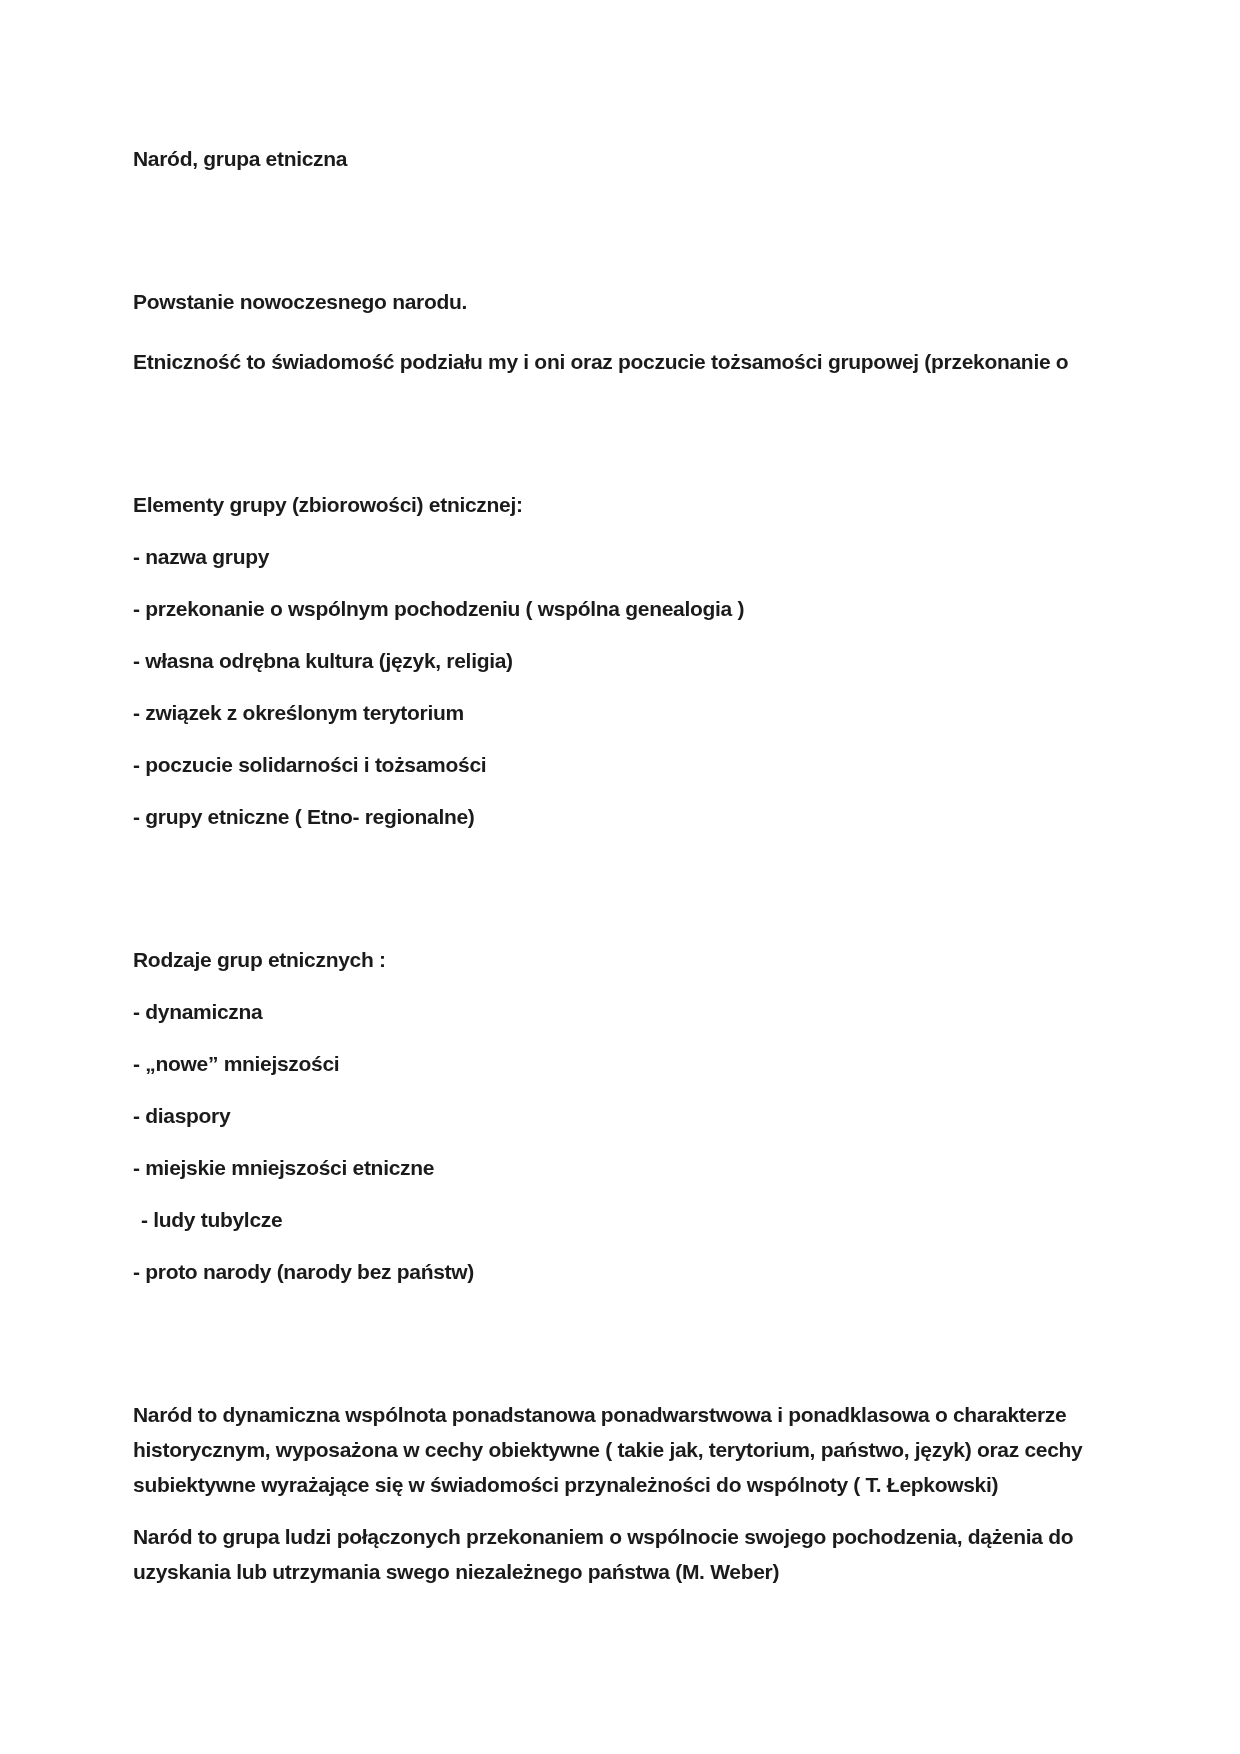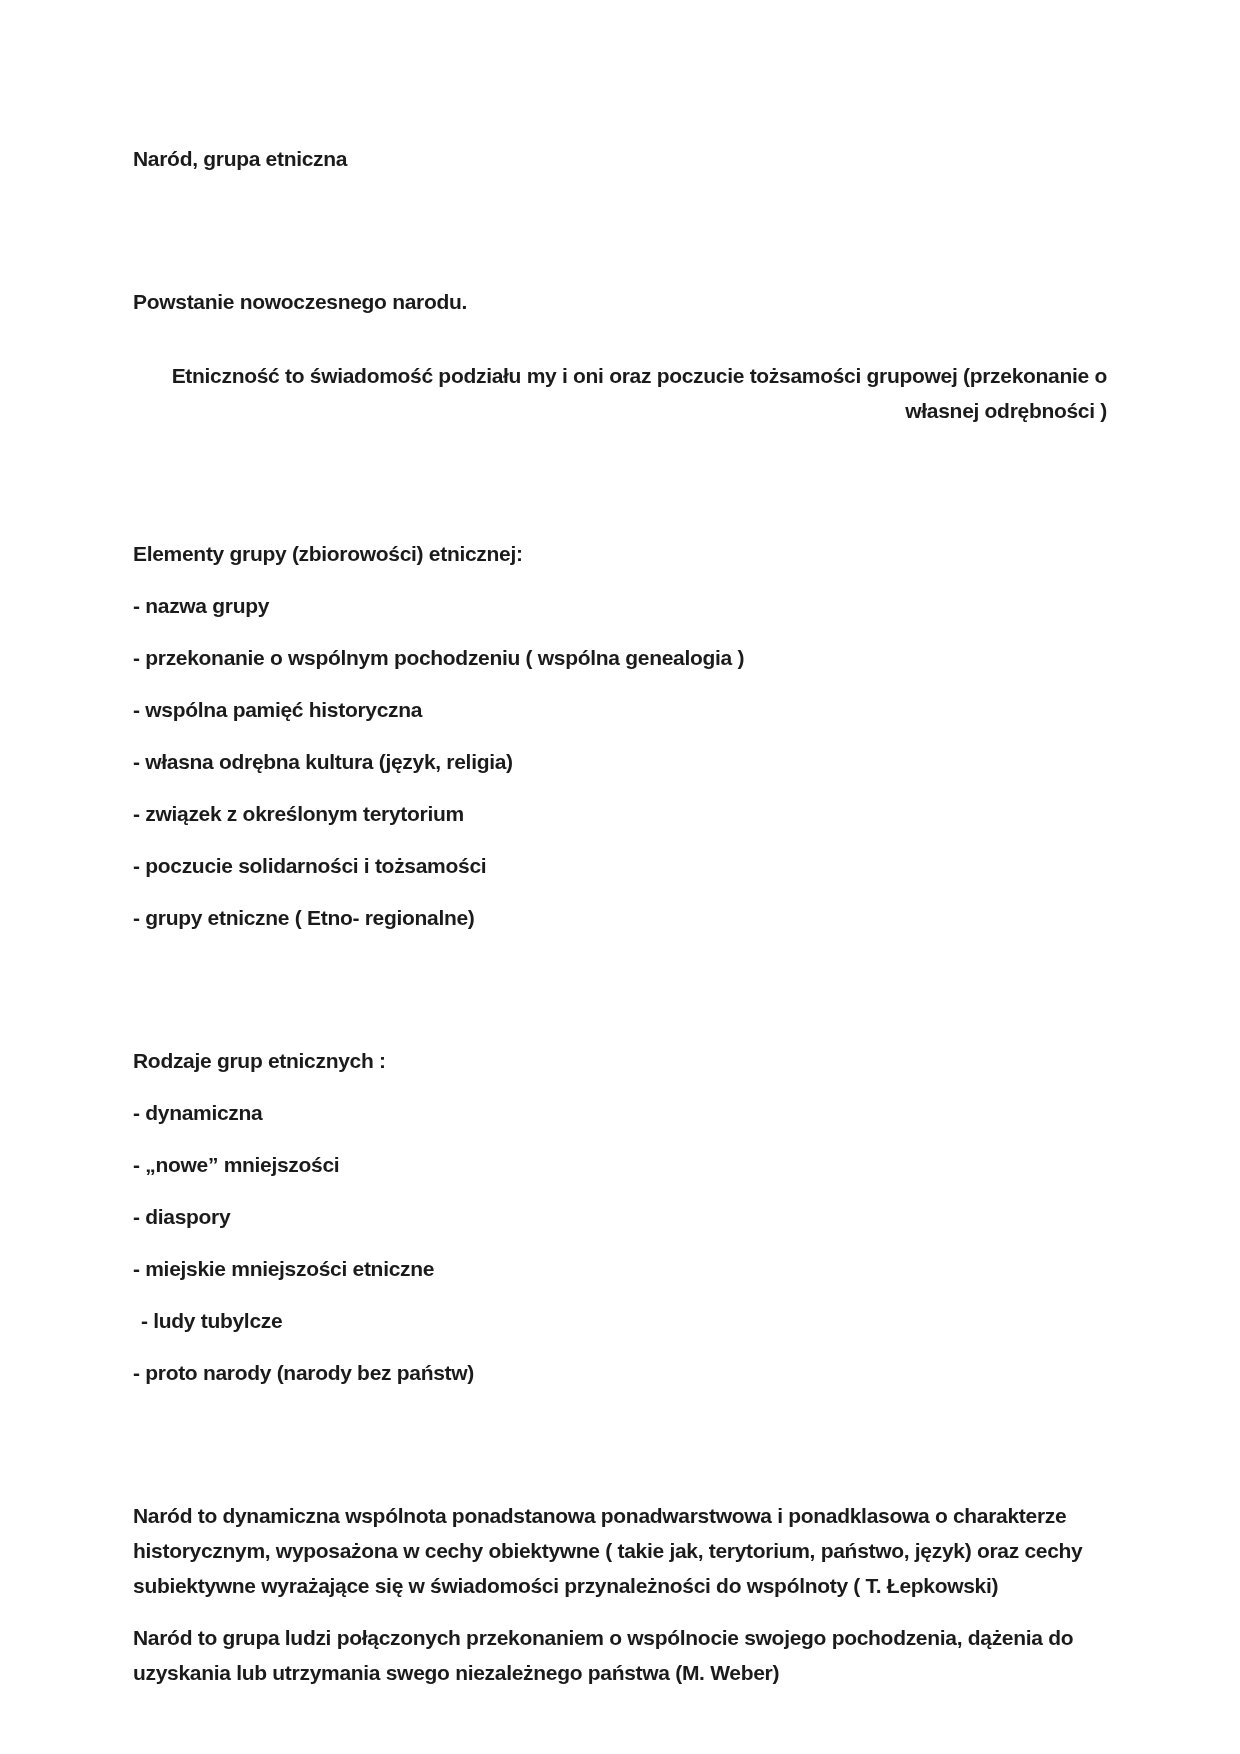--- a/index.html
+++ b/index.html
@@ -22,21 +22,21 @@
     color: #1b1b1b;
     overflow: hidden;
   }
   .doc {
     width: 974px;
   }
   .p {
     margin: 17px 0 0 0;
   }
   .p.first { margin-top: 0; }
-  .p.gap-m { margin-top: 39px; text-align: right; }
+  .p.gap-m { margin-top: 25px; }
   .p.gap-l { margin-top: 108px; }
   .line {
     display: block;
     height: 35px;
     line-height: 35px;
     font-size: 21px;
     font-weight: 700;
     letter-spacing: -0.3px;
     white-space: nowrap;
     color: #1b1b1b;
@@ -52,35 +52,31 @@
     <div class="p first">
       <span class="line">Naród, grupa etniczna</span>
     </div>
 
     <div class="p gap-l">
       <span class="line">Powstanie nowoczesnego narodu.</span>
     </div>
 
     <div class="p gap-m">
       <span class="line">Etniczność to świadomość podziału my i oni oraz poczucie tożsamości grupowej (przekonanie o</span>
-      <span class="line">własnej odrębności )</span>
     </div>
 
     <div class="p gap-l">
       <span class="line">Elementy grupy (zbiorowości) etnicznej:</span>
     </div>
 
     <div class="p">
       <span class="line">- nazwa grupy</span>
     </div>
     <div class="p">
       <span class="line">- przekonanie o wspólnym pochodzeniu ( wspólna genealogia )</span>
-    </div>
-    <div class="p">
-      <span class="line">- wspólna pamięć historyczna</span>
     </div>
     <div class="p">
       <span class="line">- własna odrębna kultura (język, religia)</span>
     </div>
     <div class="p">
       <span class="line">- związek z określonym terytorium</span>
     </div>
     <div class="p">
       <span class="line">- poczucie solidarności i tożsamości</span>
     </div>

